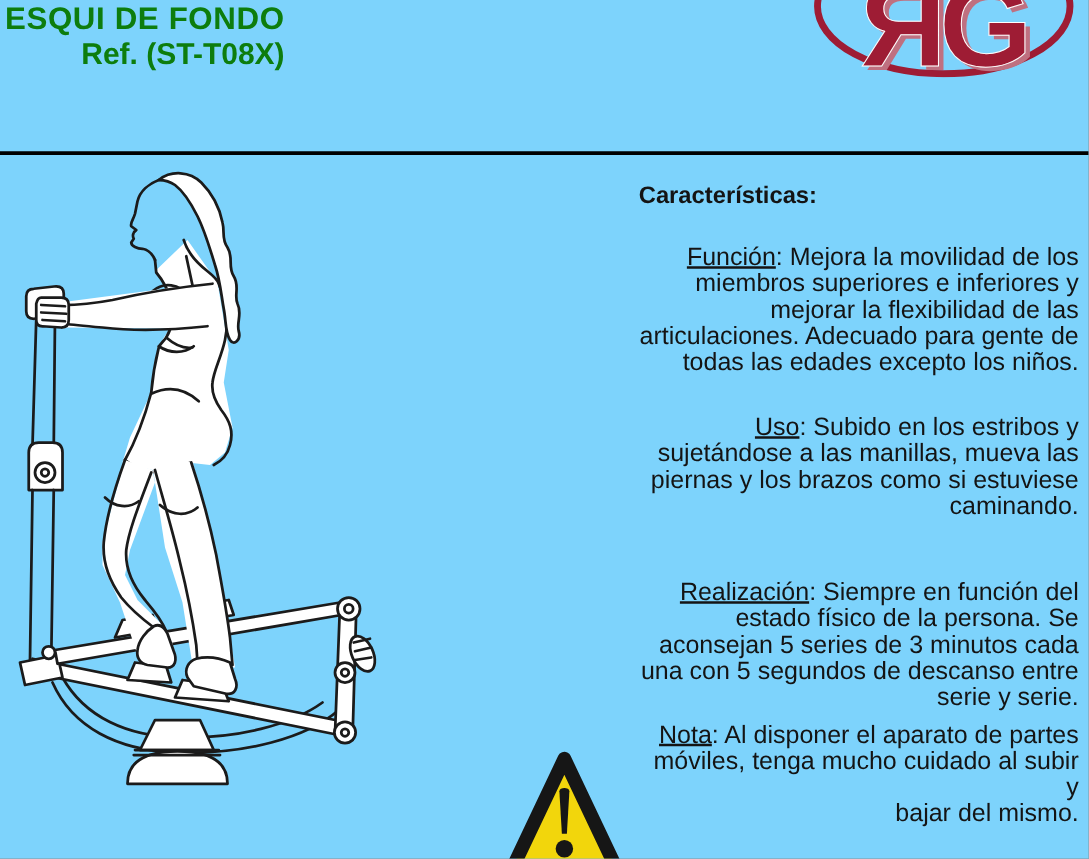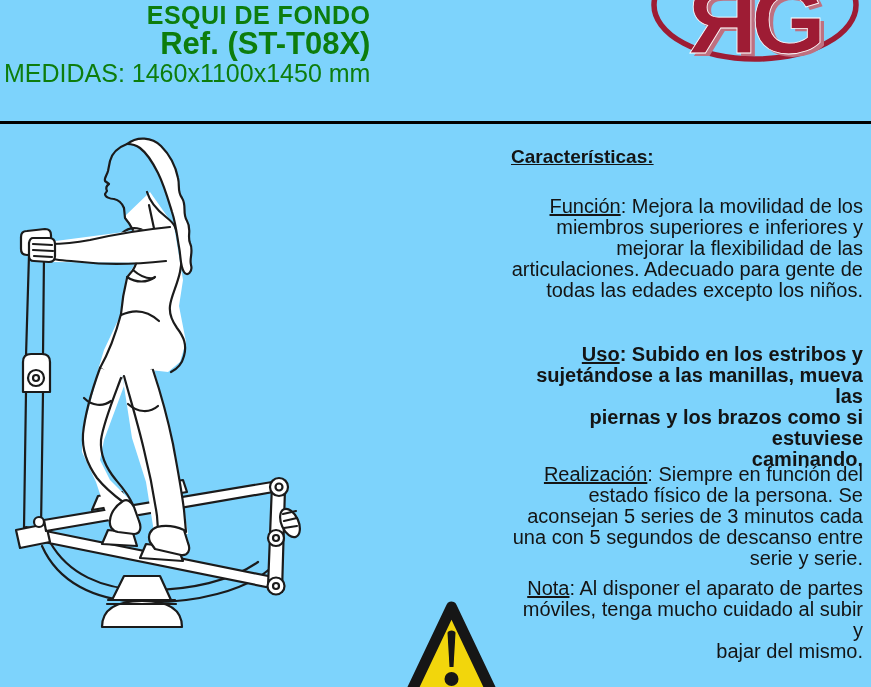--- a/index.html
+++ b/index.html
@@ -3,49 +3,48 @@
 <meta charset="utf-8">
 <style>
   html,body { margin:0; padding:0; background:#888; }
   .page {
     position:relative; width:871px; height:687px; background:#7dd3fc;
     overflow:hidden; font-family:"Liberation Sans", sans-serif;text-align:right;
   }
   
   .header { position:absolute; left:4px; top:1px; color:#0d7d0d; }
   .h1 { font-size:25px; font-weight:bold; line-height:29px; letter-spacing:0.5px; }
-  .h2 { font-size:31px; font-weight:bold; line-height:28px;margin-left:17px; }
+  .h2 { font-size:24px; font-weight:bold; line-height:28px;margin-left:17px; }
   .h3 { font-size:25px; font-weight:normal; line-height:31px; }
   .rule { position:absolute; left:0; top:121px; width:871px; height:3px; background:#000; }
   
   .logo { position:absolute; left:648px; top:-52px; }
   
   .chars { position:absolute; left:511px; top:0; width:352px; color:#141414; }
-  .chars-heading { position:absolute; top:146px; left:0; font-size:19px; font-weight:bold;text-decoration:underline; }
+  .chars-heading { position:absolute; top:146px; left:0; font-size:19px; font-weight:bold; }
   .para { position:absolute; left:0; width:352px; font-size:20px; line-height:21px; white-space:pre-line; }
-  .p0 { top:176px; } .p1 { top:324px;font-weight:bold; } .p2 { top:444px; } .p3 { top:558px; }
+  .p0 { top:176px; } .p1 { top:312px; } .p2 { top:444px; } .p3 { top:558px; }
   .para .label { text-decoration:underline; }
   
   .warn { position:absolute; left:277px; top:631px; color:#221e1f; width:140px; }
   .warn-title { font-size:15px; font-weight:bold; transform:scaleX(0.92); transform-origin:0 0; line-height:17px; }
   .warn-sub { display:inline-block; font-size:11.5px; font-weight:bold; letter-spacing:-0.2px;
               border-bottom:2px solid #221e1f; padding-bottom:1px;
               transform:scaleX(0.98); transform-origin:0 0; line-height:14px; }
   .tri { position:absolute; left:401px; top:597px; }
   .illus { position:absolute; left:0px; top:130px; }
 </style>
 </head>
 <body>
 
 <div class="page">
 
   <div class="header">
     <div class="h1">ESQUI DE FONDO</div>
     <div class="h2">Ref. (ST-T08X)</div>
-    <div class="h3">MEDIDAS: 1460x1100x1450 mm</div>
   </div>
 
   <svg class="logo" width="214" height="114" viewBox="0 0 214 114">
     <ellipse cx="107" cy="57" rx="101" ry="54" fill="none" stroke="#9e1c34" stroke-width="5.5"></ellipse>
     <text x="110" y="108" text-anchor="middle" font-size="96" font-weight="bold" font-family="Liberation Sans, sans-serif" fill="#bf7080" letter-spacing="-6">ЯG</text>
     <text x="106" y="105" text-anchor="middle" font-size="96" font-weight="bold" font-family="Liberation Sans, sans-serif" fill="#9e1c34" stroke="#ffffff" stroke-width="0.8" letter-spacing="-6">ЯG</text>
   </svg>
 
   <div class="rule"></div>
 

